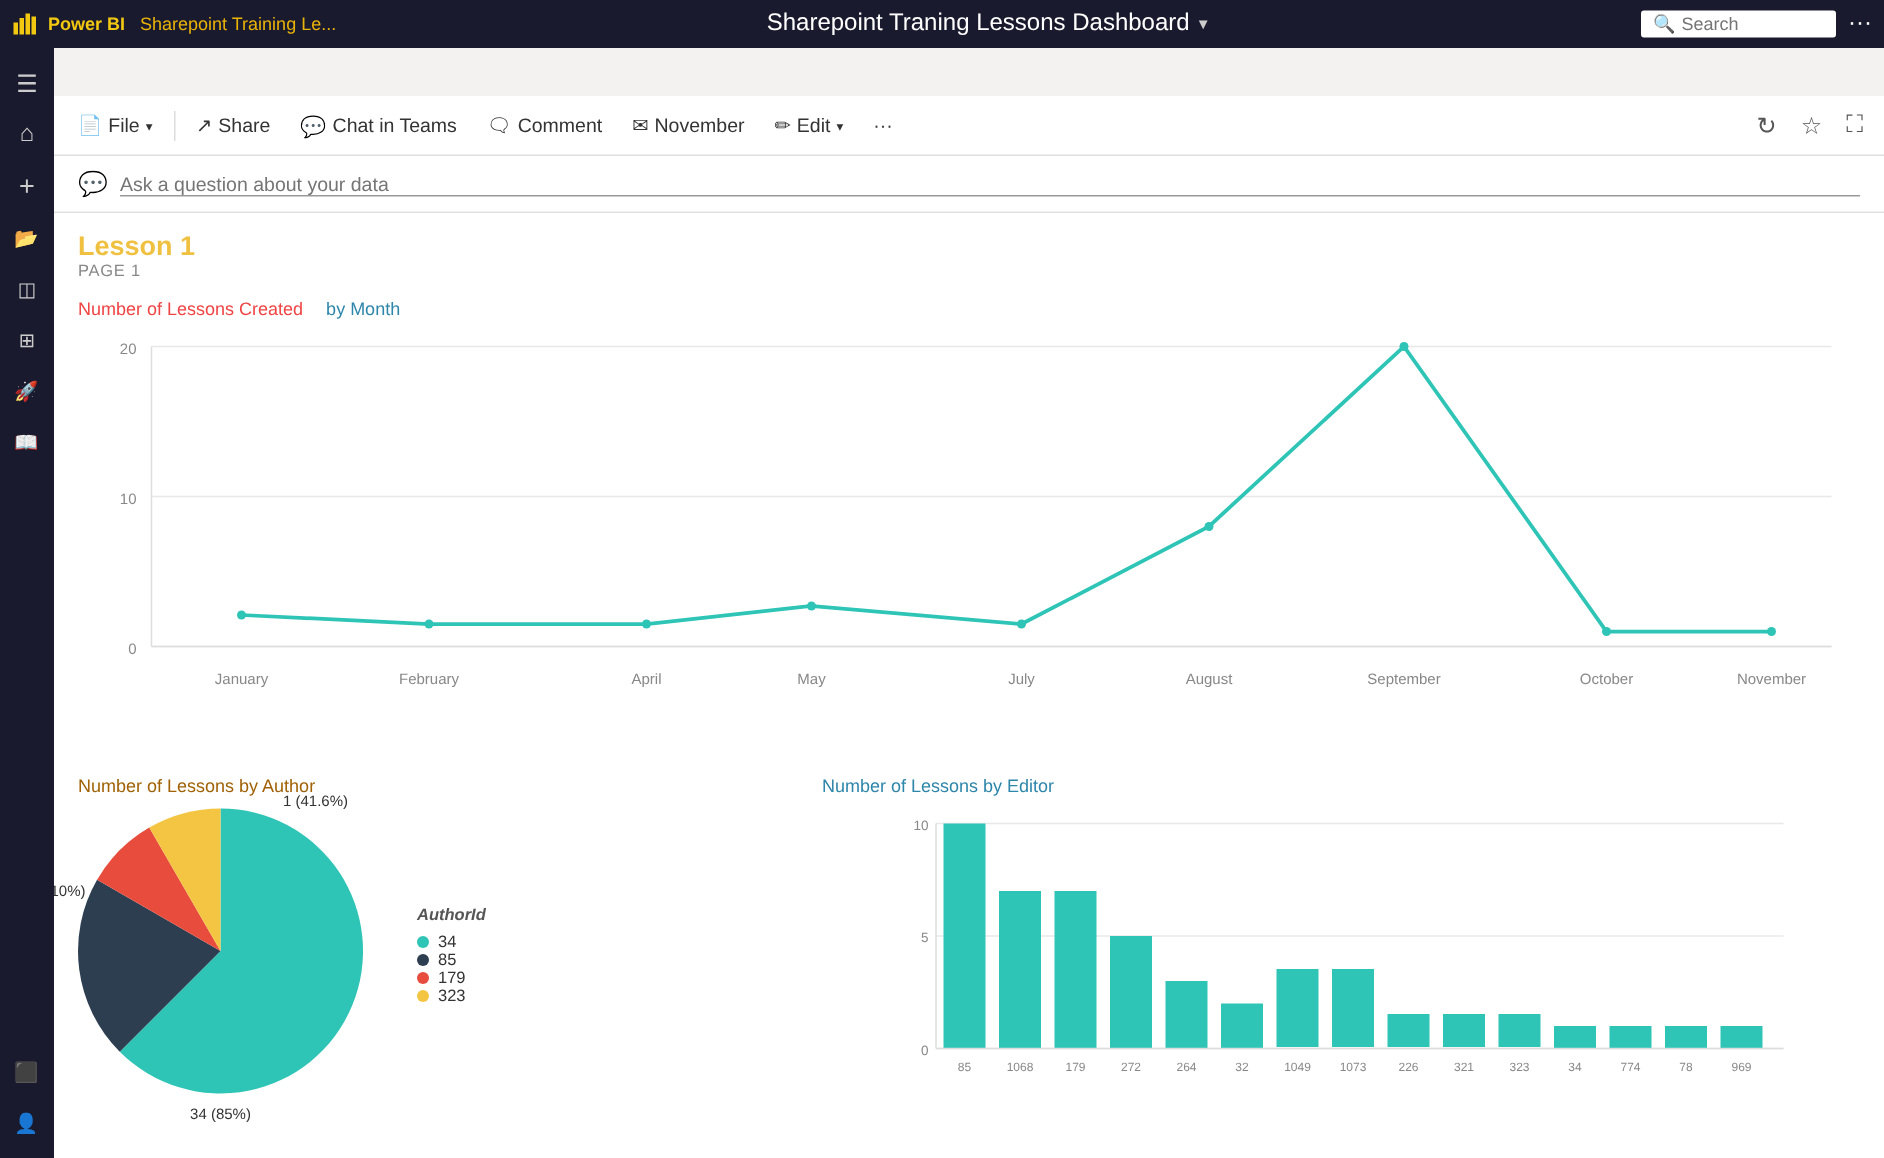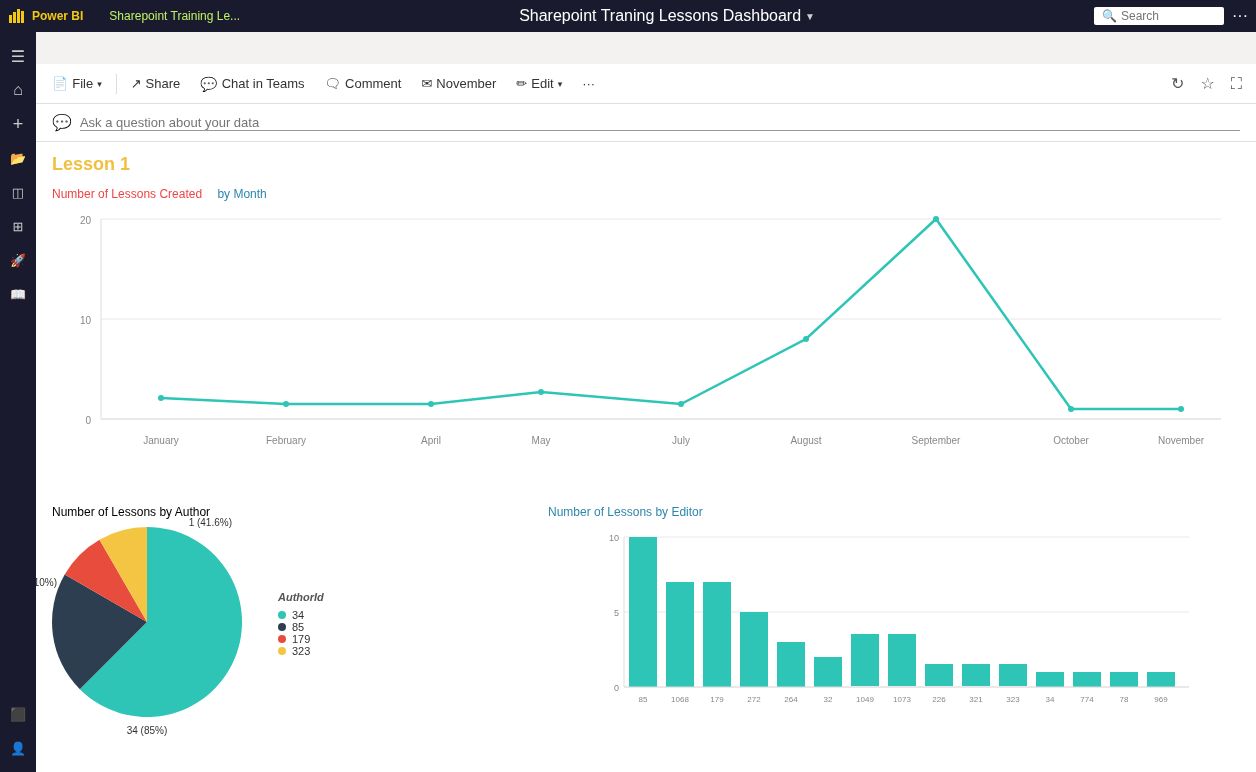--- a/index.html
+++ b/index.html
@@ -117,21 +117,21 @@
 
 <div class="topbar">
   <div class="topbar-logo">
     <svg width="18" height="18" viewBox="0 0 18 18">
       <rect x="1" y="8" width="3" height="8" fill="#f2c811"></rect>
       <rect x="5" y="5" width="3" height="11" fill="#f2c811"></rect>
       <rect x="9" y="2" width="3" height="14" fill="#f2c811"></rect>
       <rect x="13" y="4" width="3" height="12" fill="#f2c811"></rect>
     </svg>
     <span style="font-size:12px;font-weight:700;color:#f2c811;">Power BI</span>
-    <span style="font-size:12px;color:#bef264;margin-left:20px;">Sharepoint Training Le...</span>
+    <span style="font-size:12px;color:#eab308;margin-left:4px;">Sharepoint Training Le...</span>
   </div>
   <div class="topbar-center">
     <span>Sharepoint Traning Lessons Dashboard</span>
     <span style="font-size:10px;color:#ccc;cursor:pointer;">▼</span>
   </div>
   <div class="topbar-right">
     <div class="search-box">
       <span style="color:#999;font-size:12px;">🔍</span>
       <input type="text" placeholder="Search" style="">
     </div>
@@ -193,20 +193,21 @@
 
   <div class="qa-bar">
     <span style="color:#888;">💬</span>
     <input class="qa-input" type="text" style="border-bottom: 1px solid rgb(153, 153, 153);" placeholder="Ask a question about your data">
   </div>
 
   <div class="content-area">
 
     <div class="page-title-area">
       <div class="page-title">Lesson 1</div>
+      <div class="page-subtitle">PAGE 1</div>
     </div>
 
     <div class="chart-section">
       <div class="chart-title">
         <span>Number of Lessons Created</span><span style="color:#2e86ab;padding-left:12px;"> by Month</span>
       </div>
       <div style="position:relative; width:100%; height:280px;">
         <svg width="100%" height="260" viewBox="0 0 1170 260">
 
           <line x1="40" y1="10" x2="1160" y2="10" stroke="#e8e8e8" stroke-width="1"></line>
@@ -242,21 +243,21 @@
           <line x1="40" y1="10" x2="40" y2="210" stroke="#ddd" stroke-width="1"></line>
           <line x1="40" y1="210" x2="1160" y2="210" stroke="#ddd" stroke-width="1"></line>
         </svg>
       </div>
     </div>
 
     <div class="bottom-charts">
 
       <div class="pie-section">
         <div class="chart-title">
-          <span style="color:#000000;">Number of Lessons by Author</span>
+          <span style="color:#a16207;">Number of Lessons by Author</span>
         </div>
         <div class="pie-wrapper">
           <div style="position:relative;">
             
             <div style="position:absolute; top:-10px; right:10px; font-size:10px; color:#333;">1 (41.6%)</div>
             <div style="position:absolute; top:50px; left:-30px; font-size:10px; color:#333;">4 (10%)</div>
             <div style="position:absolute; bottom:-15px; left:50%; transform:translateX(-50%); font-size:10px; color:#333;">34 (85%)</div>
             <svg width="190" height="190" viewBox="-1 -1 2 2">
 
               <path d="M0,0 L0,-1 A1,1,0,1,1,-0.707,0.707 Z" fill="#2ec4b6"></path>

